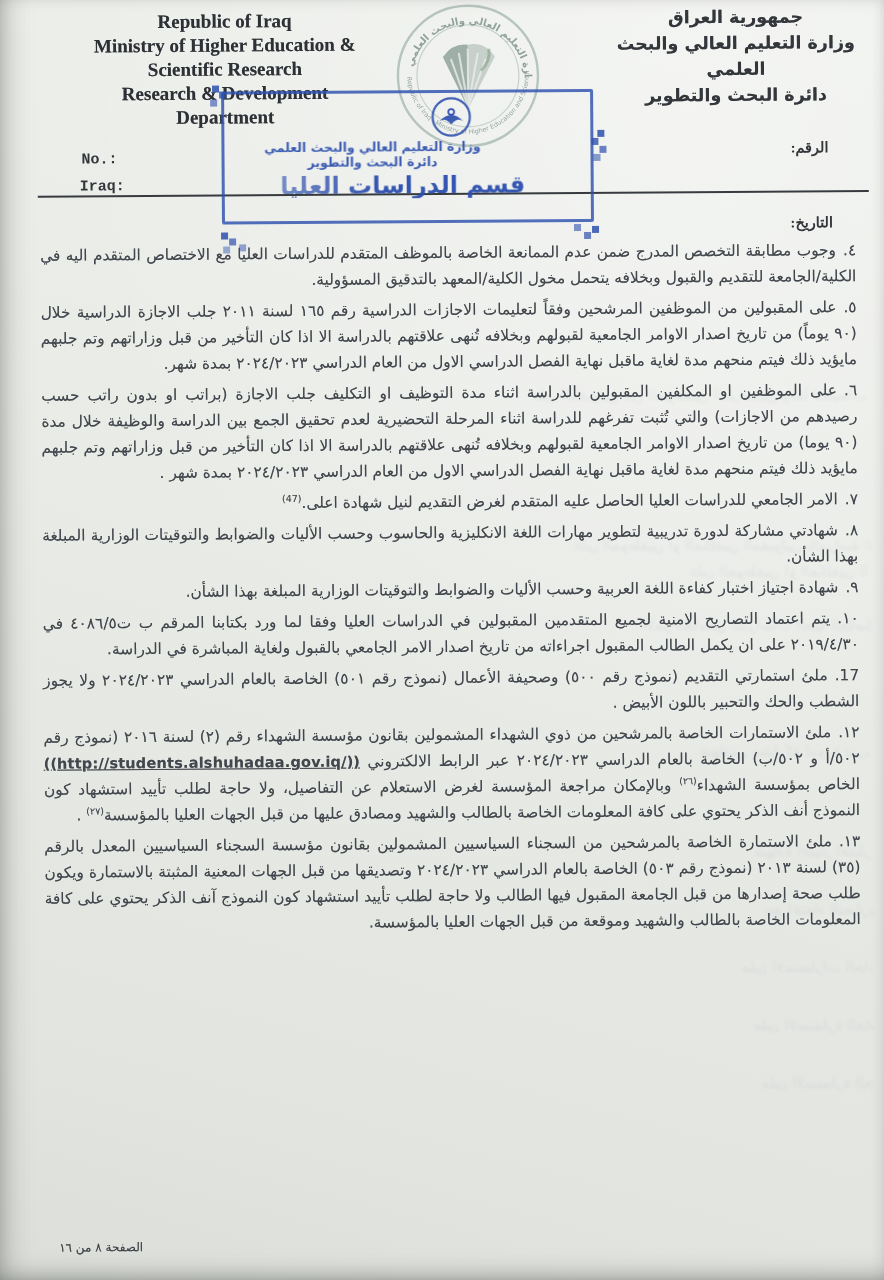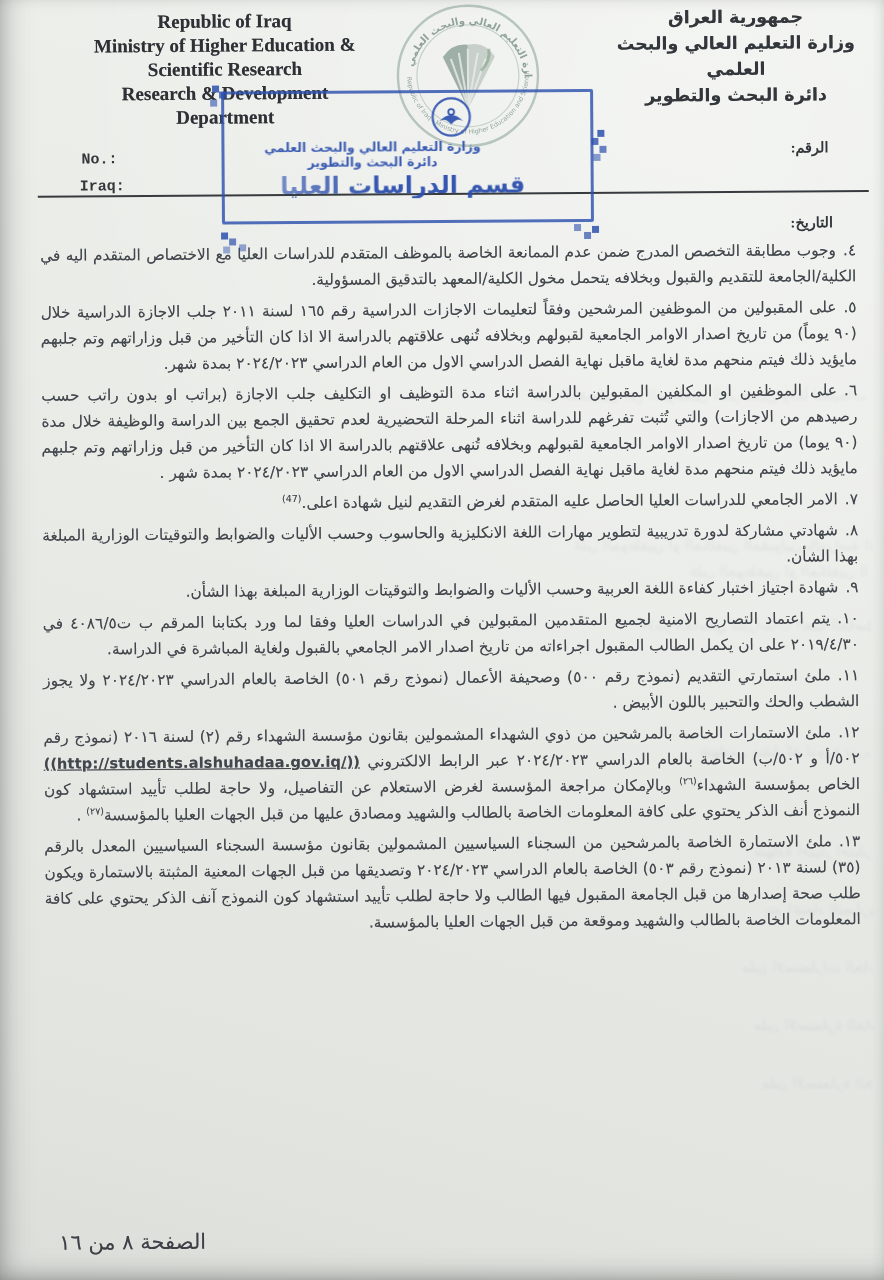--- a/index.html
+++ b/index.html
@@ -80,21 +80,21 @@
     text-shadow:0 0 .4px rgba(66,71,77,.45);
   }
   p.item{margin:0 0 5px 0;}
   .num{font-weight:500;margin-left:7px;white-space:nowrap;}
   sup.fnref{font-size:9.5px;line-height:0;vertical-align:6px;}
   .url{font-family:"DejaVu Sans",sans-serif;font-weight:bold;text-decoration:underline;
     direction:ltr;unicode-bidi:embed;font-size:14.5px;letter-spacing:.2px;}
 
   
   .page-footer{position:absolute;left:54px;bottom:28px;direction:rtl;
-    font-size:21px;color:#3c4147;text-shadow:0 0 .4px rgba(60,65,71,.4);}
+    font-size:12px;color:#3c4147;text-shadow:0 0 .4px rgba(60,65,71,.4);}
 
   
   .ghost{position:absolute;direction:rtl;transform:scaleX(-1);filter:blur(1.4px);
     opacity:.07;font-size:15px;color:#32506e;white-space:nowrap;overflow:hidden;
     pointer-events:none;z-index:0;}
 </style>
 </head>
 <body>
 
 <div class="paper">
@@ -166,21 +166,21 @@
     </div>
 
     <main class="body-list">
         <p class="item"><span class="num">٤.</span><span>وجوب مطابقة التخصص المدرج ضمن عدم الممانعة الخاصة بالموظف المتقدم للدراسات العليا مع الاختصاص المتقدم اليه في الكلية/الجامعة للتقديم والقبول وبخلافه يتحمل مخول الكلية/المعهد بالتدقيق المسؤولية.</span></p>
         <p class="item"><span class="num">٥.</span><span>على المقبولين من الموظفين المرشحين وفقاً لتعليمات الاجازات الدراسية رقم ١٦٥ لسنة ٢٠١١ جلب الاجازة الدراسية خلال (٩٠ يوماً) من تاريخ اصدار الاوامر الجامعية لقبولهم وبخلافه تُنهى علاقتهم بالدراسة الا اذا كان التأخير من قبل وزاراتهم وتم جلبهم مايؤيد ذلك فيتم منحهم مدة لغاية ماقبل نهاية الفصل الدراسي الاول من العام الدراسي ٢٠٢٤/٢٠٢٣ بمدة شهر.</span></p>
         <p class="item"><span class="num">٦.</span><span>على الموظفين او المكلفين المقبولين بالدراسة اثناء مدة التوظيف او التكليف جلب الاجازة (براتب او بدون راتب حسب رصيدهم من الاجازات) والتي تُثبت تفرغهم للدراسة اثناء المرحلة التحضيرية لعدم تحقيق الجمع بين الدراسة والوظيفة خلال مدة (٩٠ يوما) من تاريخ اصدار الاوامر الجامعية لقبولهم وبخلافه تُنهى علاقتهم بالدراسة الا اذا كان التأخير من قبل وزاراتهم وتم جلبهم مايؤيد ذلك فيتم منحهم مدة لغاية ماقبل نهاية الفصل الدراسي الاول من العام الدراسي ٢٠٢٤/٢٠٢٣ بمدة شهر .</span></p>
         <p class="item"><span class="num">٧.</span><span>الامر الجامعي للدراسات العليا الحاصل عليه المتقدم لغرض التقديم لنيل شهادة اعلى.</span><sup class="fnref">(47)</sup></p>
         <p class="item"><span class="num">٨.</span><span>شهادتي مشاركة لدورة تدريبية لتطوير مهارات اللغة الانكليزية والحاسوب وحسب الأليات والضوابط والتوقيتات الوزارية المبلغة بهذا الشأن.</span></p>
         <p class="item"><span class="num">٩.</span><span>شهادة اجتياز اختبار كفاءة اللغة العربية وحسب الأليات والضوابط والتوقيتات الوزارية المبلغة بهذا الشأن.</span></p>
         <p class="item"><span class="num">١٠.</span><span>يتم اعتماد التصاريح الامنية لجميع المتقدمين المقبولين في الدراسات العليا وفقا لما ورد بكتابنا المرقم ب ت٤٠٨٦/٥ في ٢٠١٩/٤/٣٠ على ان يكمل الطالب المقبول اجراءاته من تاريخ اصدار الامر الجامعي بالقبول ولغاية المباشرة في الدراسة.</span></p>
-        <p class="item"><span class="num">١١.</span><span>ملئ استمارتي التقديم (نموذج رقم ٥٠٠) وصحيفة الأعمال (نموذج رقم ٥٠١) الخاصة بالعام الدراسي ٢٠٢٤/٢٠٢٣ ولا يجوز الشطب والحك والتحبير باللون الأبيض .</span></p>
+        <p class="item"><span class="num">17.</span><span>ملئ استمارتي التقديم (نموذج رقم ٥٠٠) وصحيفة الأعمال (نموذج رقم ٥٠١) الخاصة بالعام الدراسي ٢٠٢٤/٢٠٢٣ ولا يجوز الشطب والحك والتحبير باللون الأبيض .</span></p>
         <p class="item"><span class="num">١٢.</span><span>ملئ الاستمارات الخاصة بالمرشحين من ذوي الشهداء المشمولين بقانون مؤسسة الشهداء رقم (٢) لسنة ٢٠١٦ (نموذج رقم ٥٠٢/أ و ٥٠٢/ب) الخاصة بالعام الدراسي ٢٠٢٤/٢٠٢٣ عبر الرابط الالكتروني </span><span class="url" dir="ltr">((http://students.alshuhadaa.gov.iq/))</span><span> الخاص بمؤسسة الشهداء</span><sup class="fnref">(٢٦)</sup><span> وبالإمكان مراجعة المؤسسة لغرض الاستعلام عن التفاصيل، ولا حاجة لطلب تأييد استشهاد كون النموذج أنف الذكر يحتوي على كافة المعلومات الخاصة بالطالب والشهيد ومصادق عليها من قبل الجهات العليا بالمؤسسة</span><sup class="fnref">(٢٧)</sup><span> .</span></p>
         <p class="item"><span class="num">١٣.</span><span>ملئ الاستمارة الخاصة بالمرشحين من السجناء السياسيين المشمولين بقانون مؤسسة السجناء السياسيين المعدل بالرقم (٣٥) لسنة ٢٠١٣ (نموذج رقم ٥٠٣) الخاصة بالعام الدراسي ٢٠٢٤/٢٠٢٣ وتصديقها من قبل الجهات المعنية المثبتة بالاستمارة ويكون طلب صحة إصدارها من قبل الجامعة المقبول فيها الطالب ولا حاجة لطلب تأييد استشهاد كون النموذج آنف الذكر يحتوي على كافة المعلومات الخاصة بالطالب والشهيد وموقعة من قبل الجهات العليا بالمؤسسة.</span></p>
       </main>
 
     <footer class="page-footer">الصفحة ٨ من ١٦</footer>
 
   </div>
 <div class="ghost" style="top: 386px; right: 14px; width: 340px;">على المقبولين من الموظفين المرشحين وفقاً لتعليمات الاجازات الدراسية رقم ١٦٥ لسنة ٢٠١١ جلب الاجازة الدراسية خلال (٩٠ يوماً) من تاريخ اصدار الاوامر الجامعية لقبولهم وبخلافه تُنهى علاقتهم بالدراسة الا اذا كان التأخير من قبل وزاراتهم وتم جلبهم مايؤيد ذلك فيتم منحهم مدة لغاية ماقبل نهاية الفصل الدراسي الاول من العام الدراسي ٢٠٢٤/٢٠٢٣ بمدة شهر.</div>
     <div class="ghost" style="top: 536px; right: 12px; width: 300px;">على الموظفين او المكلفين المقبولين بالدراسة اثناء مدة التوظيف او التكليف جلب الاجازة (براتب او بدون راتب حسب رصيدهم من الاجازات) والتي تُثبت تفرغهم للدراسة اثناء المرحلة التحضيرية لعدم تحقيق الجمع بين الدراسة والوظيفة خلال مدة (٩٠ يوما) من تاريخ اصدار الاوامر الجامعية لقبولهم وبخلافه تُنهى علاقتهم بالدراسة الا اذا كان التأخير من قبل وزاراتهم وتم جلبهم مايؤيد ذلك فيتم منحهم مدة لغاية ماقبل نهاية الفصل الدراسي الاول من العام الدراسي ٢٠٢٤/٢٠٢٣ بمدة شهر .</div>
     <div class="ghost" style="top: 562px; right: 16px; width: 180px;">على الموظفين او المكلفين المقبولين بالدراسة اثناء مدة التوظيف او التكليف جلب الاجازة (براتب او بدون راتب حسب رصيدهم من الاجازات) والتي تُثبت تفرغهم للدراسة اثناء المرحلة التحضيرية لعدم تحقيق الجمع بين الدراسة والوظيفة خلال مدة (٩٠ يوما) من تاريخ اصدار الاوامر الجامعية لقبولهم وبخلافه تُنهى علاقتهم بالدراسة الا اذا كان التأخير من قبل وزاراتهم وتم جلبهم مايؤيد ذلك فيتم منحهم مدة لغاية ماقبل نهاية الفصل الدراسي الاول من العام الدراسي ٢٠٢٤/٢٠٢٣ بمدة شهر .</div>

